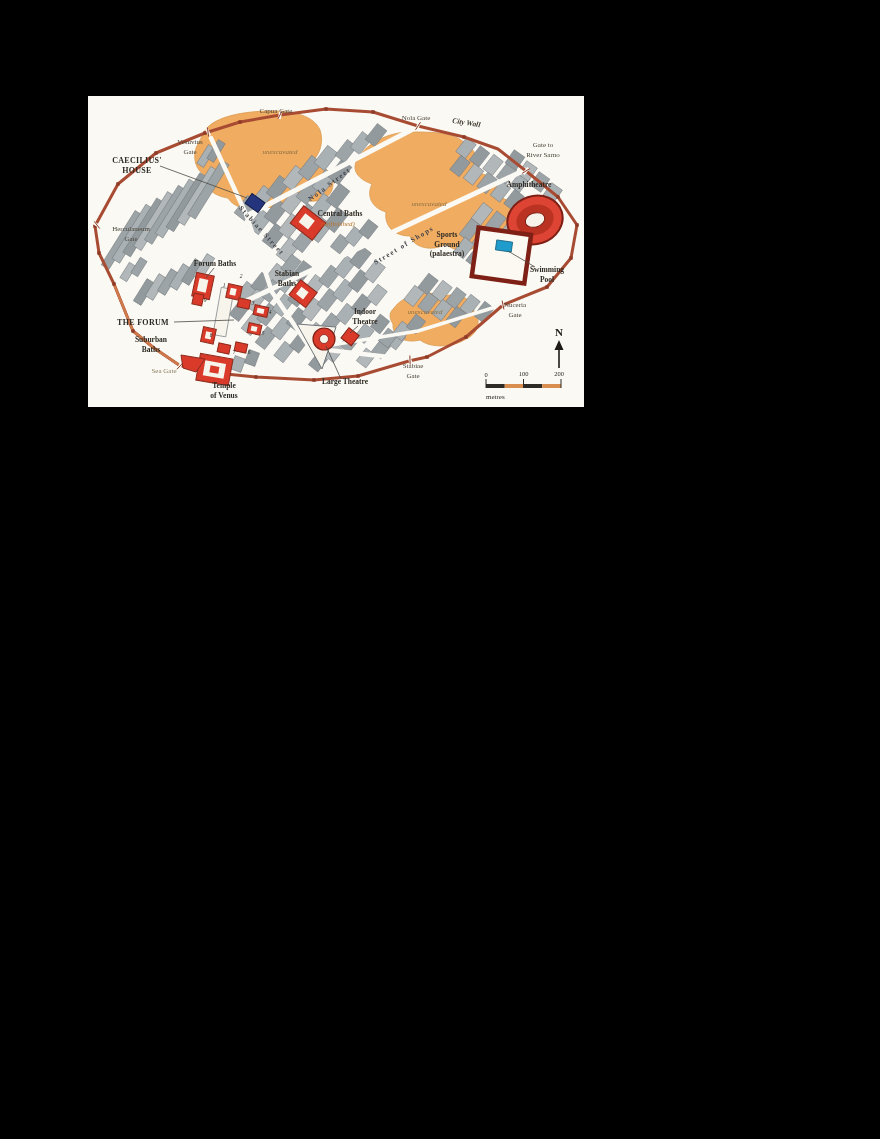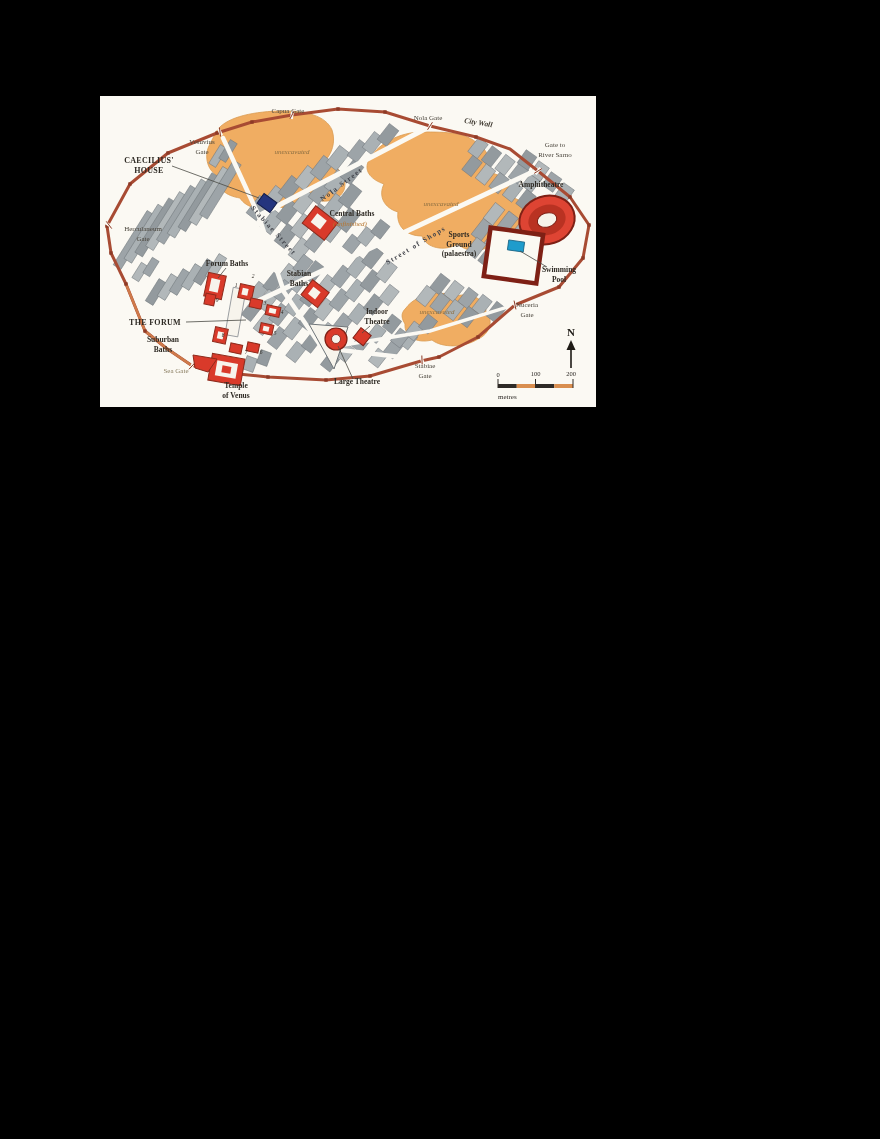--- a/index.html
+++ b/index.html
@@ -4,21 +4,21 @@
 <style>
   html,body{margin:0;padding:0;}
   body{
     width:880px;height:1139px;
     background:#000000;
     position:relative;
     font-family:"Liberation Serif", serif;
     overflow:hidden;
   }
   .map-card{
-    position:absolute;left:100px;top:96px;width:496px;height:311px;
+    position:absolute;left:88px;top:96px;width:496px;height:311px;
     background:#fbf9f3;
   }
   svg{display:block;}
   
   text{font-family:"Liberation Serif", serif;}
   .gate{font-size:7px;fill:#4a453c;}
   .seagate{font-size:7px;fill:#8b7f62;}
   .wallname{font-size:7.5px;font-weight:bold;font-style:italic;fill:#3c372e;}
   .boldlbl{font-size:7.5px;font-weight:bold;fill:#2e2a24;}
   .caps{font-size:8px;font-weight:bold;fill:#2e2a24;letter-spacing:.3px;}

